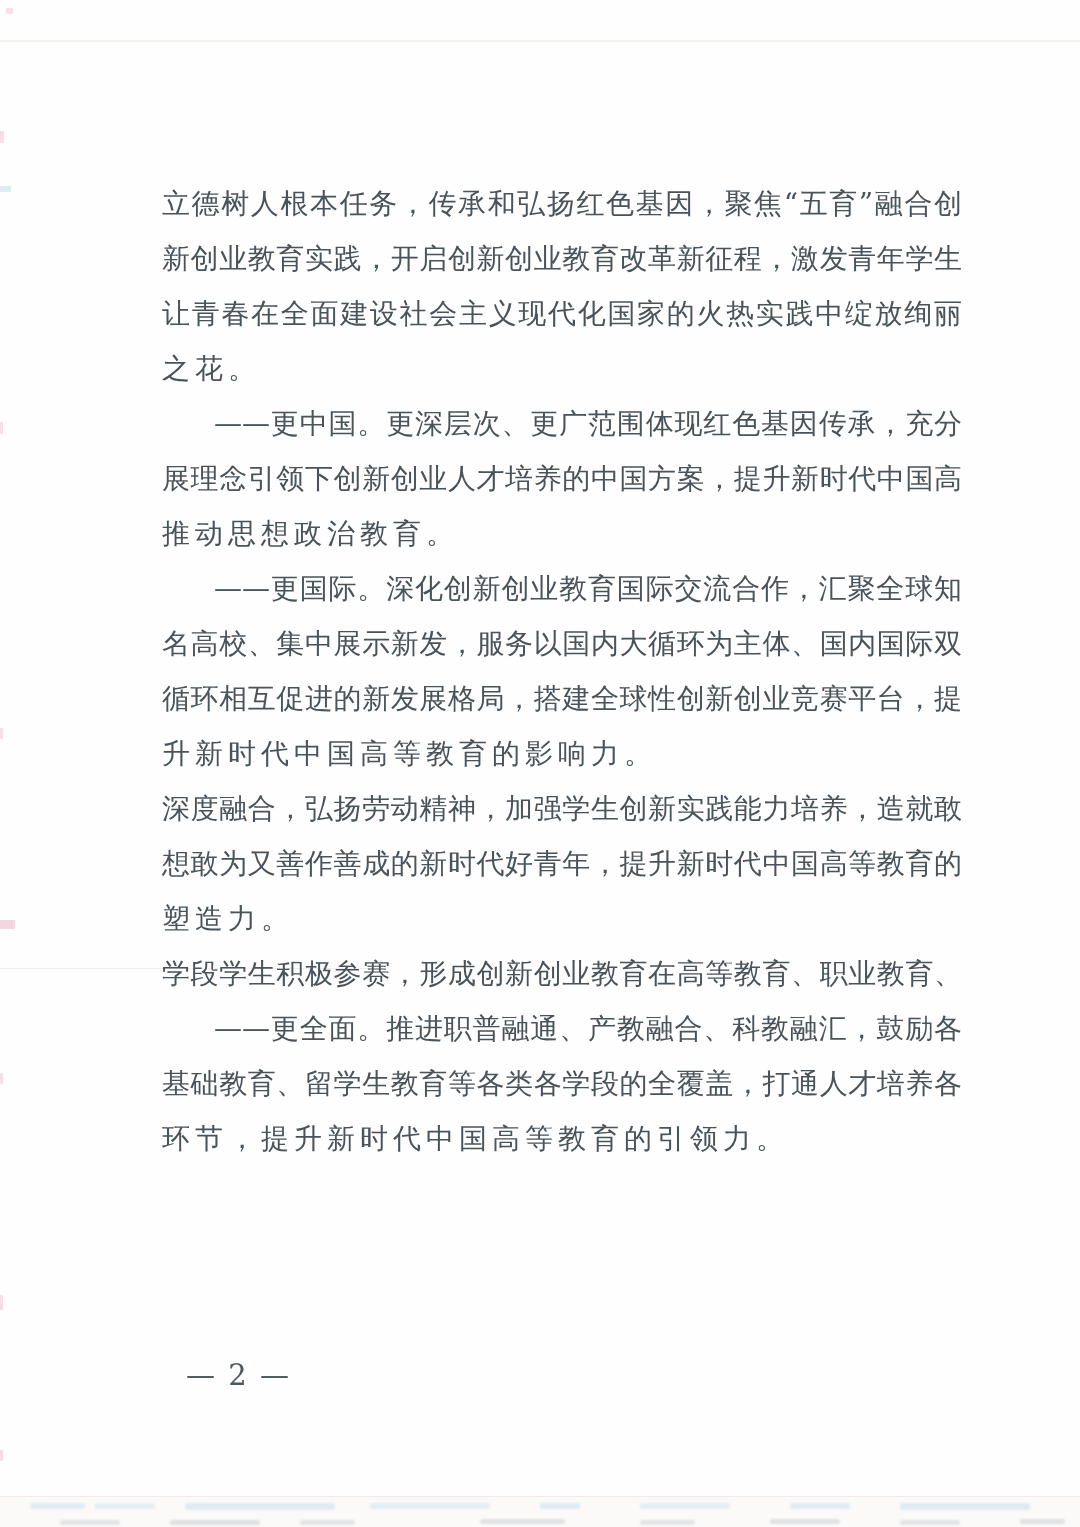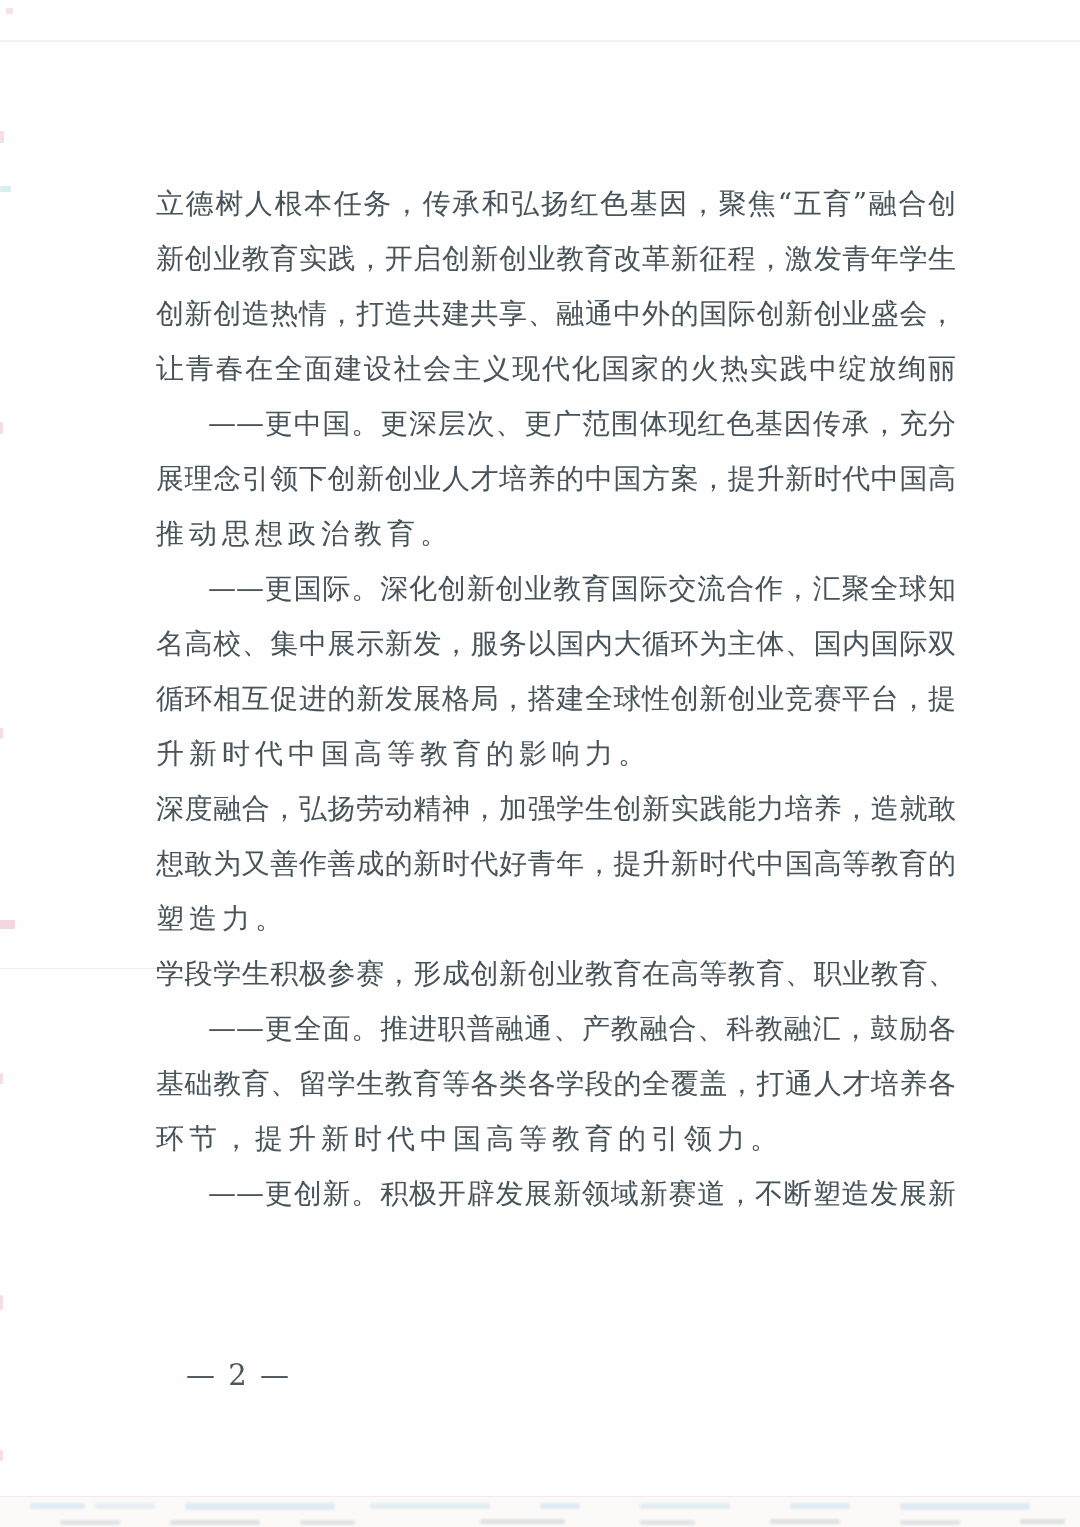--- a/index.html
+++ b/index.html
@@ -36,21 +36,21 @@
   .m4 { left: 0;    top: 422px;  width: 3px;  height: 12px; background: #f7dde6; }
   .m5 { left: 0;    top: 728px;  width: 3px;  height: 11px; background: #f7dde6; }
   .m6 { left: 0;    top: 920px;  width: 15px; height: 9px;  background: #f4d6e0; }
   .m7 { left: 0;    top: 1073px; width: 3px;  height: 11px; background: #f7dde6; }
   .m8 { left: 0;    top: 1295px; width: 3px;  height: 15px; background: #f7dde6; }
   .m9 { left: 0;    top: 1450px; width: 3px;  height: 11px; background: #f7dde6; }
 
   
   .text-block {
     position: absolute;
-    left: 156px; top: 176px;
+    left: 162px; top: 176px;
     width: 800px;
     font-size: 28px;
     line-height: 55px;
     color: #49535a;
     word-break: break-all;
   }
   .line {
     height: 55px;
     text-align: justify;
     text-align-last: justify;
@@ -113,37 +113,36 @@
   <div class="edge-mark m4"></div>
   <div class="edge-mark m5"></div>
   <div class="edge-mark m6"></div>
   <div class="edge-mark m7"></div>
   <div class="edge-mark m8"></div>
   <div class="edge-mark m9"></div>
 
   <div class="text-block">
       <div class="line">立德树人根本任务，传承和弘扬红色基因，聚焦“五育”融合创</div>
       <div class="line">新创业教育实践，开启创新创业教育改革新征程，激发青年学生</div>
-      <div class="line">创新创造热情，打造共建共享、融通中外的国际创新创业盛会，</div>
       <div class="line">让青春在全面建设社会主义现代化国家的火热实践中绽放绚丽</div>
+      <div class="line end">之花。</div>
       <div class="line indent">——更中国。更深层次、更广范围体现红色基因传承，充分</div>
       <div class="line">展理念引领下创新创业人才培养的中国方案，提升新时代中国高</div>
       <div class="line end">推动思想政治教育。</div>
       <div class="line indent">——更国际。深化创新创业教育国际交流合作，汇聚全球知</div>
       <div class="line">名高校、集中展示新发，服务以国内大循环为主体、国内国际双</div>
       <div class="line">循环相互促进的新发展格局，搭建全球性创新创业竞赛平台，提</div>
       <div class="line end">升新时代中国高等教育的影响力。</div>
       <div class="line">深度融合，弘扬劳动精神，加强学生创新实践能力培养，造就敢</div>
       <div class="line">想敢为又善作善成的新时代好青年，提升新时代中国高等教育的</div>
       <div class="line end">塑造力。</div>
       <div class="line">学段学生积极参赛，形成创新创业教育在高等教育、职业教育、</div>
       <div class="line indent">——更全面。推进职普融通、产教融合、科教融汇，鼓励各</div>
       <div class="line">基础教育、留学生教育等各类各学段的全覆盖，打通人才培养各</div>
       <div class="line end">环节，提升新时代中国高等教育的引领力。</div>
-      <div class="line indent">——更创新。积极开辟发展新领域新赛道，不断塑造发展新</div>
     </div>
 
   <div class="page-number">— 2 —</div>
 
   <div class="bottom-strip">
     <div class="smudge b1"></div>
     <div class="smudge b2"></div>
     <div class="smudge b3"></div>
     <div class="smudge b4"></div>
     <div class="smudge b5"></div>

